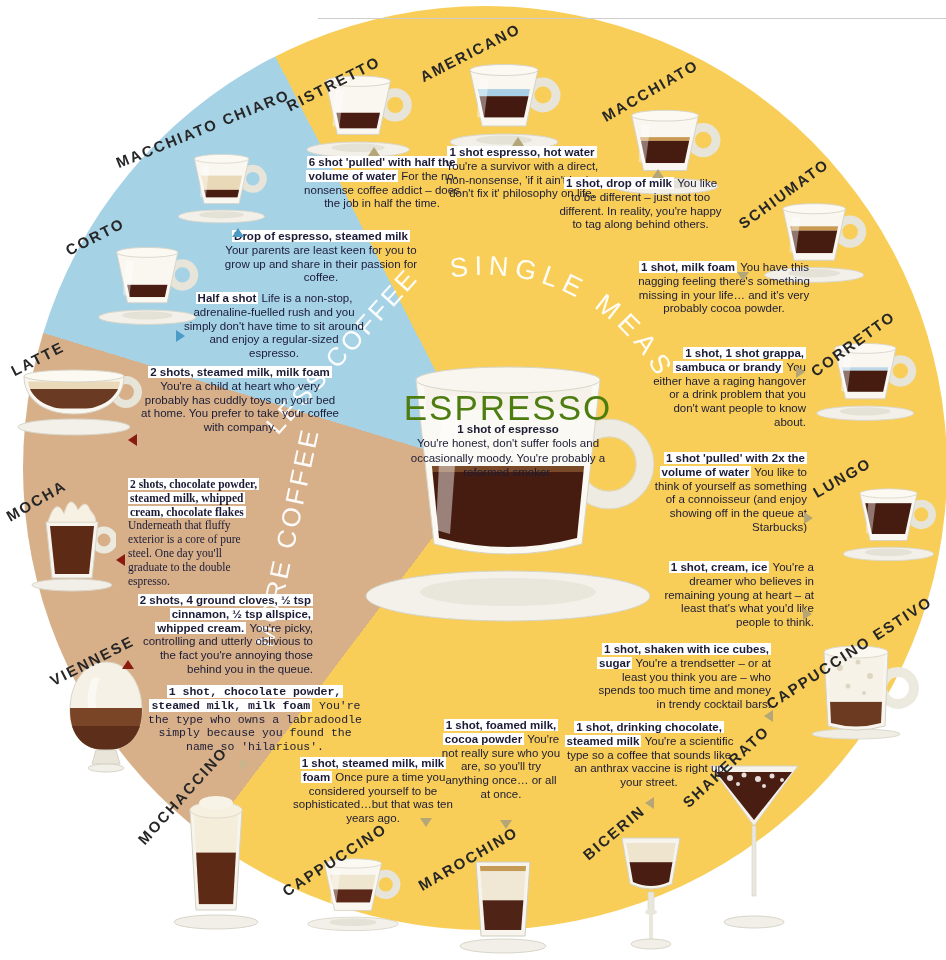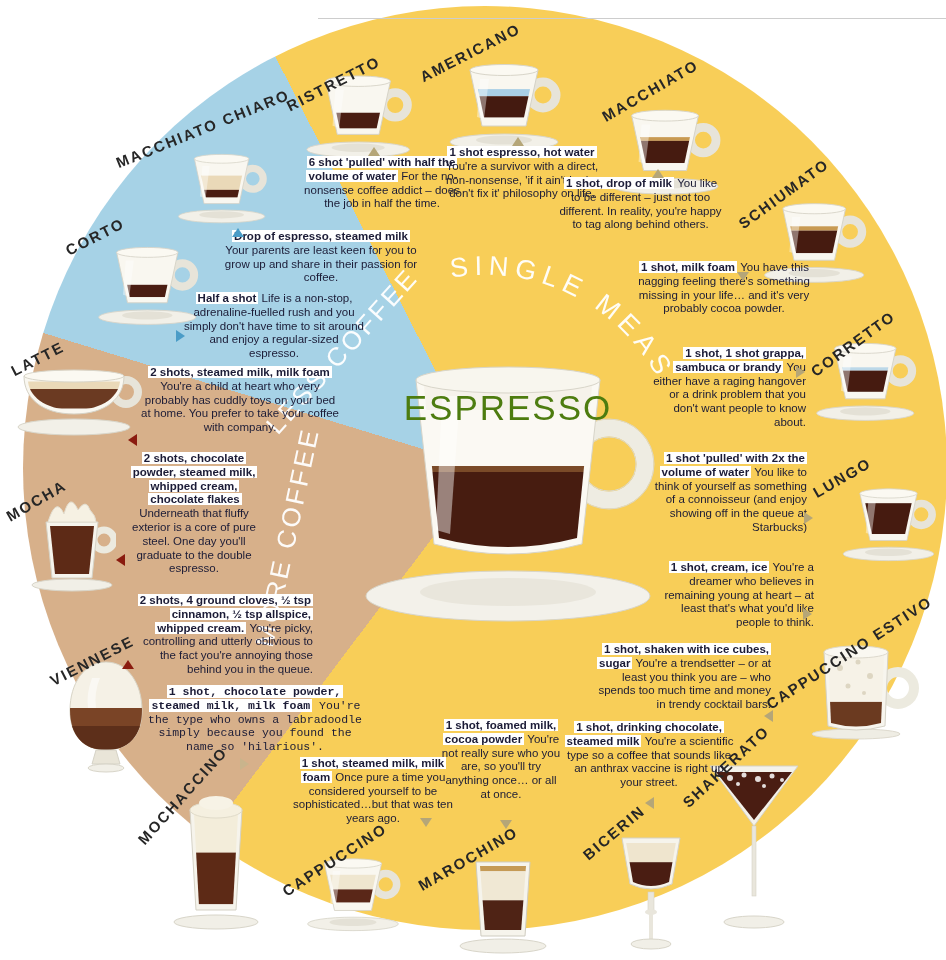--- a/index.html
+++ b/index.html
@@ -283,21 +283,21 @@
       <div class="desc" style="left: 128px; top: 594px; width: 185px; text-align: right;"><span class="recipe">2 shots, 4 ground cloves, ½ tsp cinnamon, ½ tsp allspice, whipped cream.</span> <span class="plain">You're picky, controlling and utterly oblivious to the fact you're annoying those behind you in the queue.</span></div>
       <div class="arr up" style="left: 122px; top: 660px; border-bottom-color: rgb(138, 27, 15);"></div>
       <div class="drink-name" style="left: 3px; top: 492px; transform: rotate(-30deg);">MOCHA</div>
       <div class="cup" style="left: 28px; top: 486px; width: 88px; height: 110px;"><svg viewBox="0 0 88 108" width="88" height="110" preserveAspectRatio="xMidYMax meet">
           <circle cx="76" cy="52" r="10" fill="none" stroke="#eceadf" stroke-width="7"></circle>
      <ellipse cx="44" cy="97" rx="40" ry="6" fill="#f1efe7" stroke="#d8d5c9"></ellipse>
      <path d="M18,34 L70,34 L64,90 L24,90 Z" fill="#f6f4ec" stroke="#d5d2c6"></path>
      <path d="M22,38 L66,38 L61,86 L27,86 Z" fill="#5d2a16"></path>
      <path d="M20,34 Q28,8 36,26 Q42,4 50,22 Q58,10 62,22 Q68,28 68,34 Z" fill="#f6f1e3" stroke="#e2ddcf"></path>
         </svg></div>
-      <div class="desc" style="left: 128px; top: 452px; width: 132px; text-align: center;"><span class="recipe">2 shots, chocolate powder, steamed milk, whipped cream, chocolate flakes</span> <span class="plain">Underneath that fluffy exterior is a core of pure steel. One day you'll graduate to the double espresso.</span></div>
+      <div class="desc" style="left: 128px; top: 478px; width: 132px; text-align: left; font-family: Liberation Serif, serif;"><span class="recipe">2 shots, chocolate powder, steamed milk, whipped cream, chocolate flakes</span> <span class="plain">Underneath that fluffy exterior is a core of pure steel. One day you'll graduate to the double espresso.</span></div>
       <div class="arr left" style="left: 116px; top: 554px; border-right-color: rgb(138, 27, 15);"></div>
       <div class="drink-name" style="left: 9px; top: 350px; transform: rotate(-27deg);">LATTE</div>
       <div class="cup" style="left: 14px; top: 364px; width: 132px; height: 74px;"><svg viewBox="0 0 132 74" width="132" height="74" preserveAspectRatio="xMidYMax meet">
           <circle cx="112" cy="28" r="12" fill="none" stroke="#e7e4d9" stroke-width="8"></circle>
      <ellipse cx="60" cy="63" rx="56" ry="8" fill="#f2f0e8" stroke="#d8d5c9"></ellipse>
      <path d="M10,12 C10,34 28,50 60,50 C92,50 110,34 110,12 Z" fill="#f9f7f0" stroke="#d5d2c6"></path>
      <clipPath id="cp_latte">
             <path d="M14,16 C14,31 30,46 60,46 C90,46 106,31 106,16 Z"></path>
           </clipPath>
      <g clip-path="url(#cp_latte)">
@@ -358,14 +358,18 @@
         </clipPath>
       <g clip-path="url(#bigcup)">
         <rect x="60" y="34" width="180" height="24" fill="#f3f0e6" opacity=".7"></rect>
         <rect x="60" y="114" width="180" height="6" fill="#7a4a28"></rect>
         <rect x="60" y="120" width="180" height="90" fill="#471c10"></rect>
       </g>
       <ellipse cx="150" cy="28" rx="92" ry="13" fill="#f8f6ee" stroke="#d8d5c9"></ellipse>
       <path d="M84,44 L102,44 L92,182 L78,178 Z" fill="#ffffff" opacity=".45"></path>
     </svg>
     <div class="center-title">ESPRESSO</div>
+    <div class="center-desc">
+      <span class="recipe-strong">1 shot of espresso</span>
+      <span>You're honest, don't suffer fools and occasionally moody. You're probably a reformed smoker.</span>
+    </div>
   </div>
 </div>
 
 </body></html>

